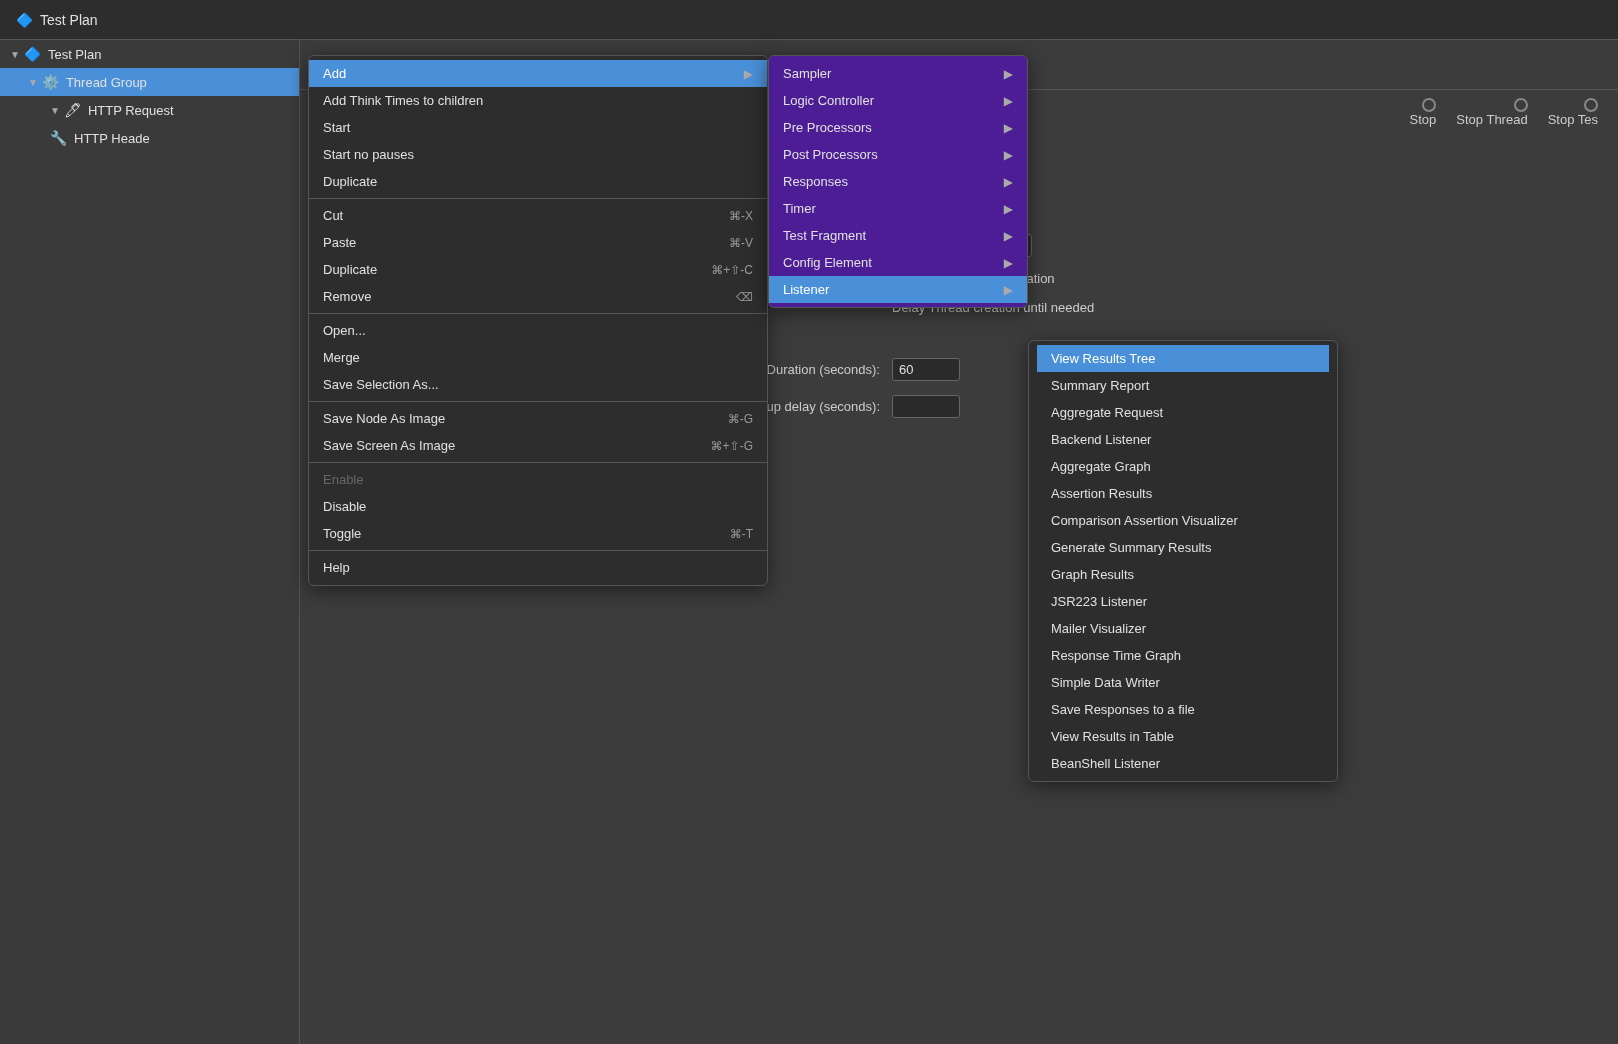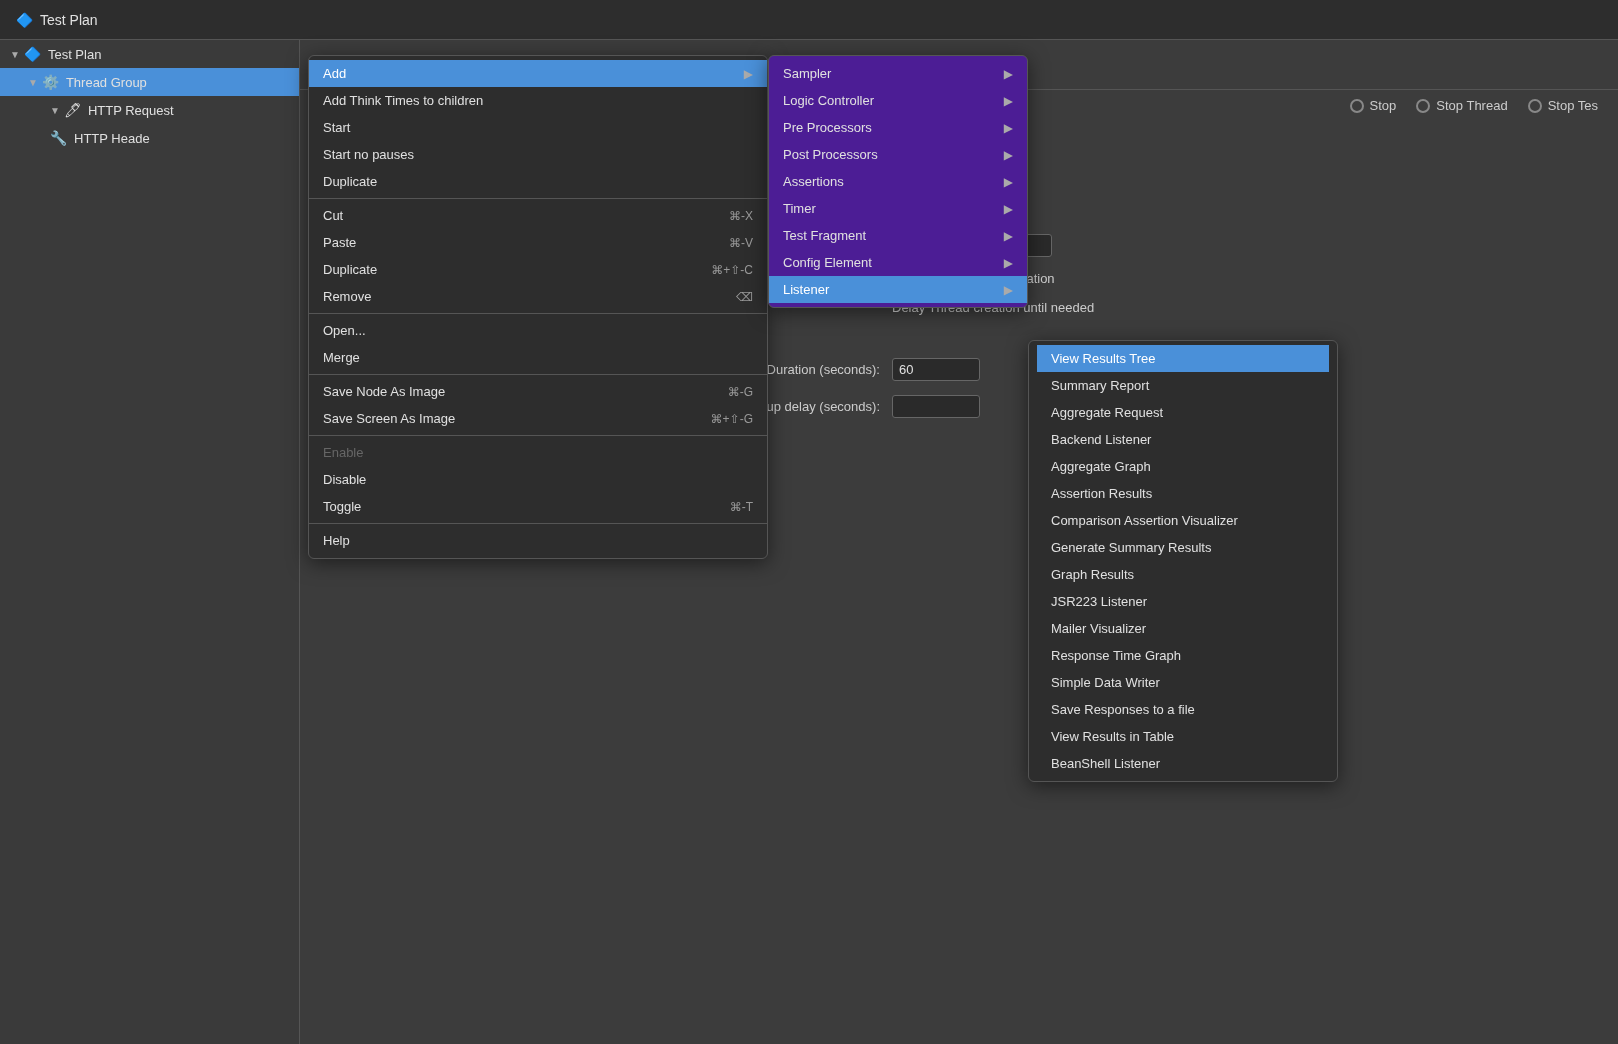--- a/index.html
+++ b/index.html
@@ -107,21 +107,21 @@
       align-items: center;
       gap: 20px;
       padding: 8px 20px;
       font-size: 13px;
       color: #ccc;
     }
 
     .radio-item {
       display: flex;
       align-items: flex-end;
-      gap: 6px;
+      flex-direction: column;
     }
 
     .radio-circle {
       width: 14px;
       height: 14px;
       border-radius: 50%;
       border: 2px solid #888;
       background: transparent;
     }
 
@@ -147,21 +147,21 @@
       text-align: right;
       margin-right: 12px;
     }
 
     .form-input {
       background: #2a2a2a;
       border: 1px solid #666;
       border-radius: 3px;
       padding: 3px 6px;
       color: #e0e0e0;
-      width: 88px;
+      width: 68px;
       font-size: 13px;
     }
 
     .checkbox-item {
       display: flex;
       align-items: center;
       gap: 8px;
       font-size: 13px;
       color: #ccc;
     }
@@ -381,20 +381,23 @@
       <span>Remove</span>
       <span class="shortcut">⌫</span>
     </div>
     <div class="menu-separator"></div>
     <div class="menu-item">
       <span>Open...</span>
     </div>
     <div class="menu-item">
       <span>Merge</span>
     </div>
+    <div class="menu-item">
+      <span>Save Selection As...</span>
+    </div>
     <div class="menu-separator"></div>
     <div class="menu-item">
       <span>Save Node As Image</span>
       <span class="shortcut">⌘-G</span>
     </div>
     <div class="menu-item">
       <span>Save Screen As Image</span>
       <span class="shortcut">⌘+⇧-G</span>
     </div>
     <div class="menu-separator"></div>
@@ -425,21 +428,21 @@
     </div>
     <div class="menu-item">
       <span>Pre Processors</span>
       <span class="arrow-right">▶</span>
     </div>
     <div class="menu-item">
       <span>Post Processors</span>
       <span class="arrow-right">▶</span>
     </div>
     <div class="menu-item">
-      <span>Assertions</span>
+      <span>Responses</span>
       <span class="arrow-right">▶</span>
     </div>
     <div class="menu-item">
       <span>Timer</span>
       <span class="arrow-right">▶</span>
     </div>
     <div class="menu-item">
       <span>Test Fragment</span>
       <span class="arrow-right">▶</span>
     </div>

